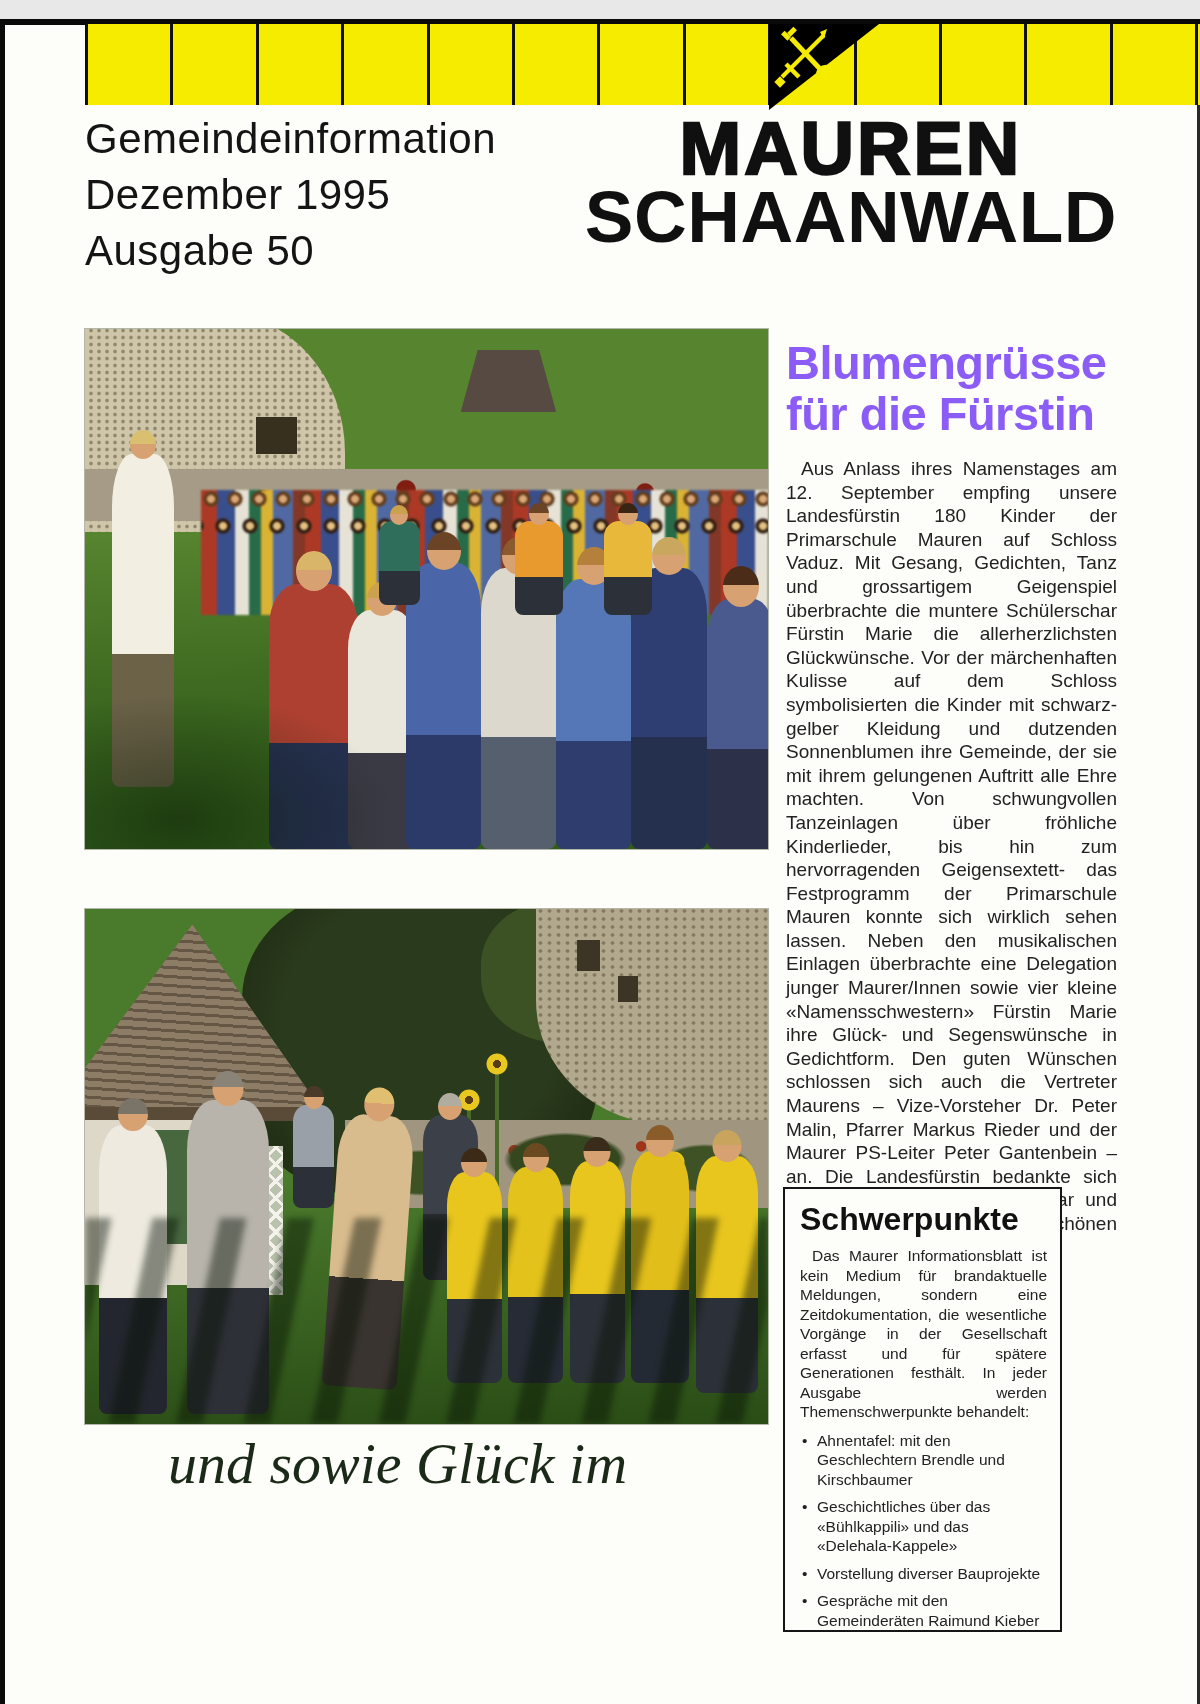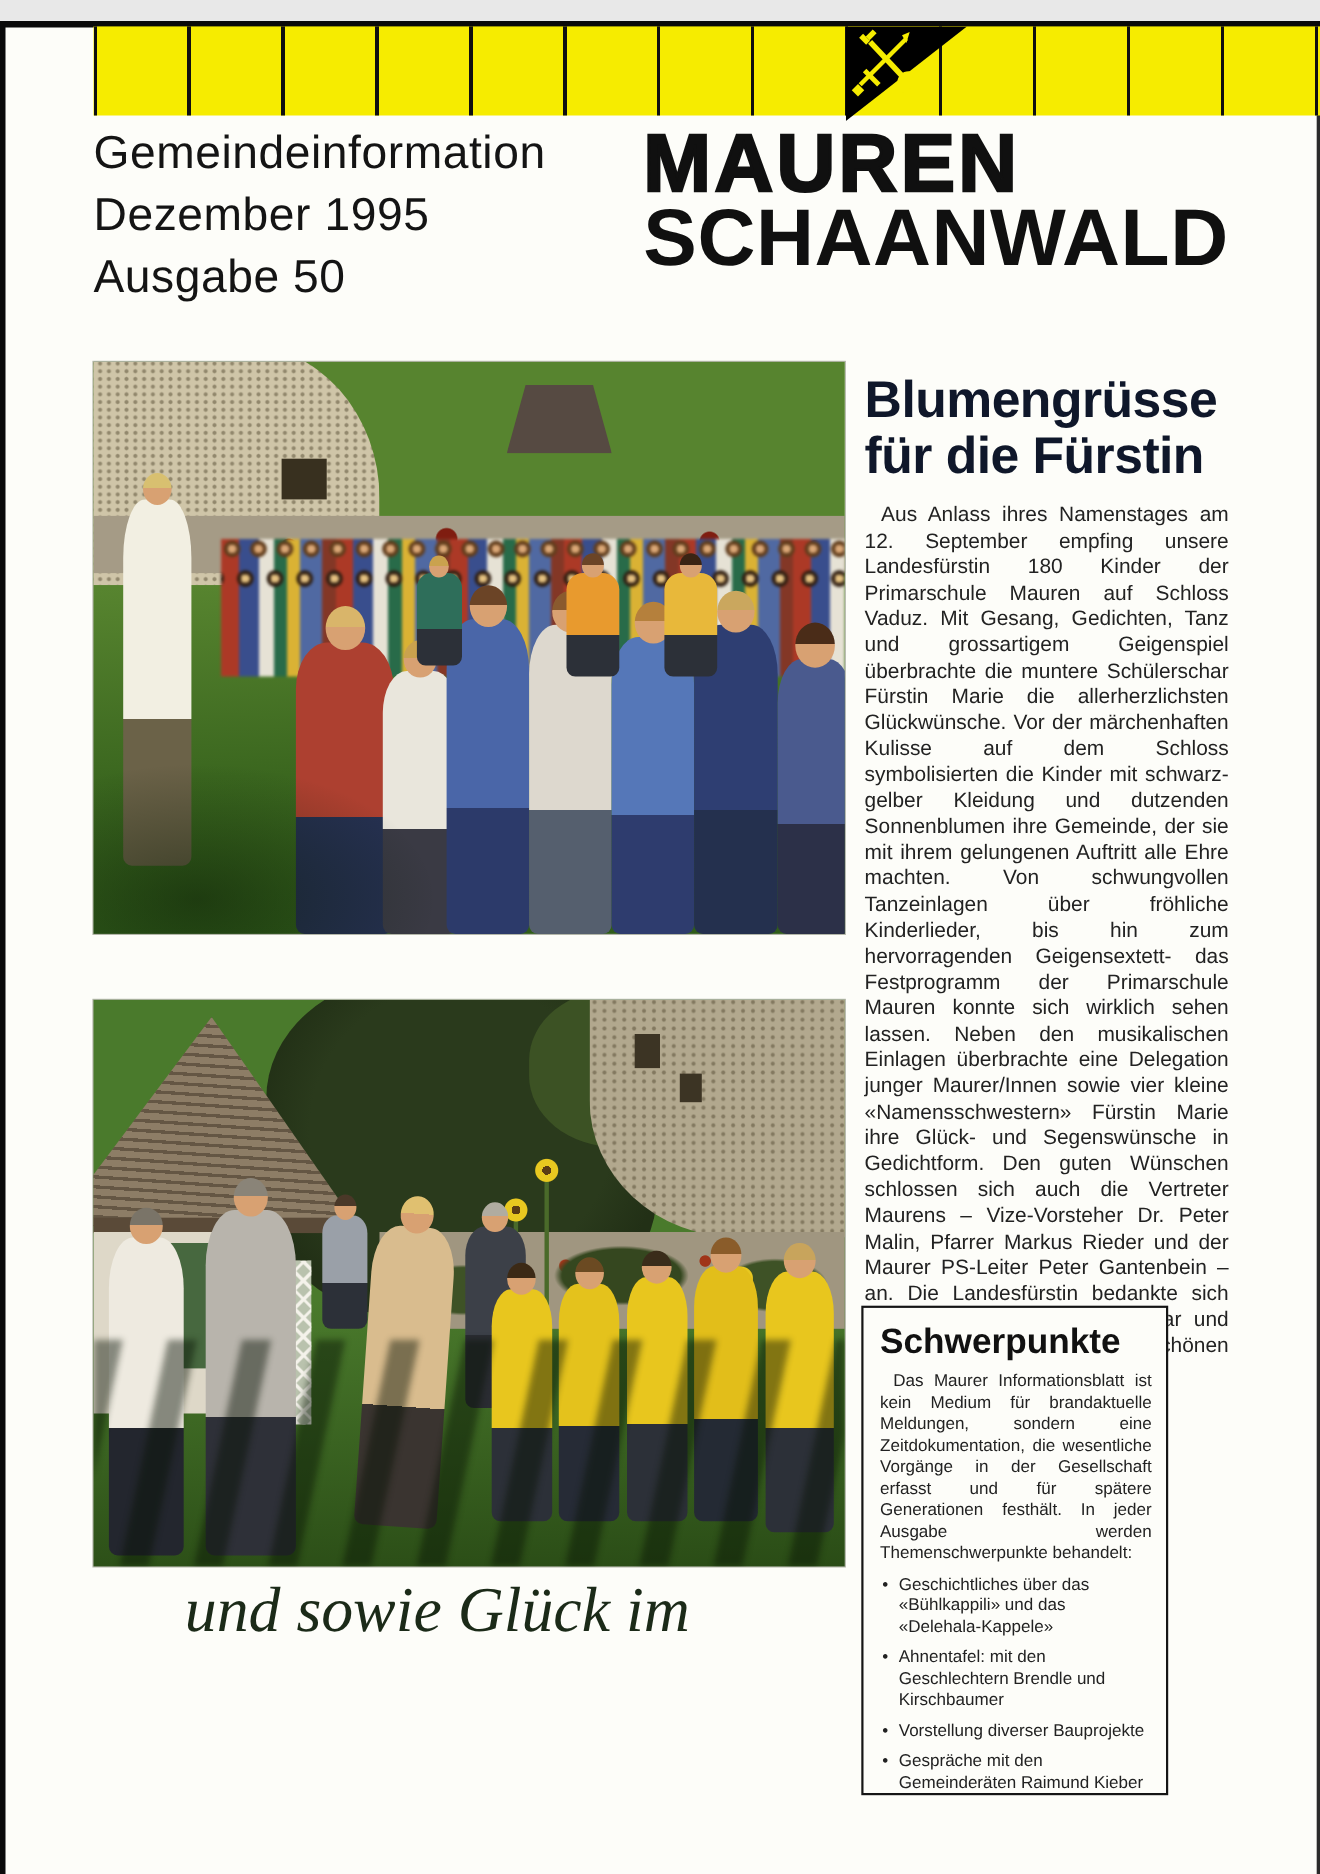--- a/index.html
+++ b/index.html
@@ -10,25 +10,25 @@
   .edge-left{position:absolute;left:0;top:0;width:5px;height:100%;background:#0a0a0a;}
   .edge-right{position:absolute;right:0;top:80px;width:3px;bottom:16px;background:#2a2a2a;}
   .edge-bottom{position:absolute;left:0;bottom:0;width:100%;height:15px;background:#0a0a0a;}
   
   .yellowbar{position:absolute;left:85px;top:5px;width:1115px;height:81px;background:#f6ec00;}
   .yellowbar .ticks{position:absolute;inset:0;
       background:repeating-linear-gradient(90deg,#101010 0 3px,transparent 3px 85.4px);}
   .logo-tri{position:absolute;left:769px;top:5px;width:110px;height:86px;}
   
   .mast-info{position:absolute;left:85px;top:92px;font-size:42px;line-height:56px;color:#141414;letter-spacing:.5px;}
-  .mast-title{position:absolute;right:83px;top:96px;text-align:left;color:#101010;}
+  .mast-title{position:absolute;right:83px;top:96px;text-align:center;color:#101010;}
   .mast-title .t1{font-size:74px;line-height:68px;font-weight:700;letter-spacing:3px;-webkit-text-stroke:2.4px #101010;}
   .mast-title .t2{font-size:73px;line-height:68px;font-weight:700;letter-spacing:.5px;}
   
-  .headline{position:absolute;left:786px;top:318px;width:340px;font-size:47px;line-height:51px;font-weight:700;letter-spacing:-.5px;color:#0f172a;}
+  .headline{position:absolute;left:786px;top:318px;width:340px;font-size:47px;line-height:51px;font-weight:700;letter-spacing:-.5px;color:#8b5cf6;}
   .bodytext{position:absolute;left:786px;top:438px;width:331px;font-size:19px;line-height:23.6px;
             text-align:justify;color:#222;}
   .bodytext p{margin:0;text-indent:15px;}
   .focusbox{position:absolute;left:783px;top:1168px;width:279px;height:445px;border:2px solid #151515;
             box-sizing:border-box;padding:12px 13px 8px 15px;overflow:hidden;background:#fdfdf9;}
   .focusbox h2{margin:0 0 9px 0;font-size:32px;line-height:36px;font-weight:700;color:#111;}
   .focusbox .intro{font-size:15.5px;line-height:19.5px;text-align:justify;text-indent:12px;color:#222;margin:0 0 9px 0;}
   .focusbox ul{list-style:none;margin:0;padding:0;}
   .focusbox li{position:relative;font-size:15.5px;line-height:19.5px;color:#222;padding-left:17px;margin-bottom:8px;}
   .focusbox li::before{content:"•";position:absolute;left:2px;top:0;}
@@ -188,22 +188,22 @@
     <div>für die Fürstin</div>
   </div>
   <div class="bodytext">
     <p>Aus Anlass ihres Namenstages am 12. September empfing unsere Landesfürstin 180 Kinder der Primarschule Mauren auf Schloss Vaduz. Mit Gesang, Gedichten, Tanz und grossartigem Geigenspiel überbrachte die muntere Schülerschar Fürstin Marie die allerherzlichsten Glückwünsche. Vor der märchenhaften Kulisse auf dem Schloss symbolisierten die Kinder mit schwarz-gelber Kleidung und dutzenden Sonnenblumen ihre Gemeinde, der sie mit ihrem gelungenen Auftritt alle Ehre machten. Von schwungvollen Tanzeinlagen über fröhliche Kinderlieder, bis hin zum hervorragenden Geigensextett- das Festprogramm der Primarschule Mauren konnte sich wirklich sehen lassen. Neben den musikalischen Einlagen überbrachte eine Delegation junger Maurer/Innen sowie vier kleine «Namensschwestern» Fürstin Marie ihre Glück- und Segenswünsche in Gedichtform. Den guten Wünschen schlossen sich auch die Vertreter Maurens – Vize-Vorsteher Dr. Peter Malin, Pfarrer Markus Rieder und der Maurer PS-Leiter Peter Gantenbein – an. Die Landesfürstin bedankte sich bei der munteren Maurer Schar und war hoch erfreut über den schönen Verlauf der Feierstunde.</p>
   </div>
 
   <div class="focusbox">
     <h2>Schwerpunkte</h2>
     <p class="intro">Das Maurer Informationsblatt ist kein Medium für brandaktuelle Meldungen, sondern eine Zeitdokumentation, die wesentliche Vorgänge in der Gesellschaft erfasst und für spätere Generationen festhält. In jeder Ausgabe werden Themenschwerpunkte behandelt:</p>
     <ul>
+      <li>Ahnentafel: mit den Geschlechtern Brendle und Kirschbaumer</li>
       <li>Geschichtliches über das «Bühlkappili» und das «Delehala-Kappele»</li>
-      <li>Ahnentafel: mit den Geschlechtern Brendle und Kirschbaumer</li>
       <li>Vorstellung diverser Bauprojekte</li>
       <li>Gespräche mit den Gemeinderäten Raimund Kieber (Schule) und Peppi Meier (Land- u. Forstwirtschaft)</li>
 
     </ul>
   </div>
 
   <div class="greeting">
     <div>und sowie Glück im</div>
   </div>
 

